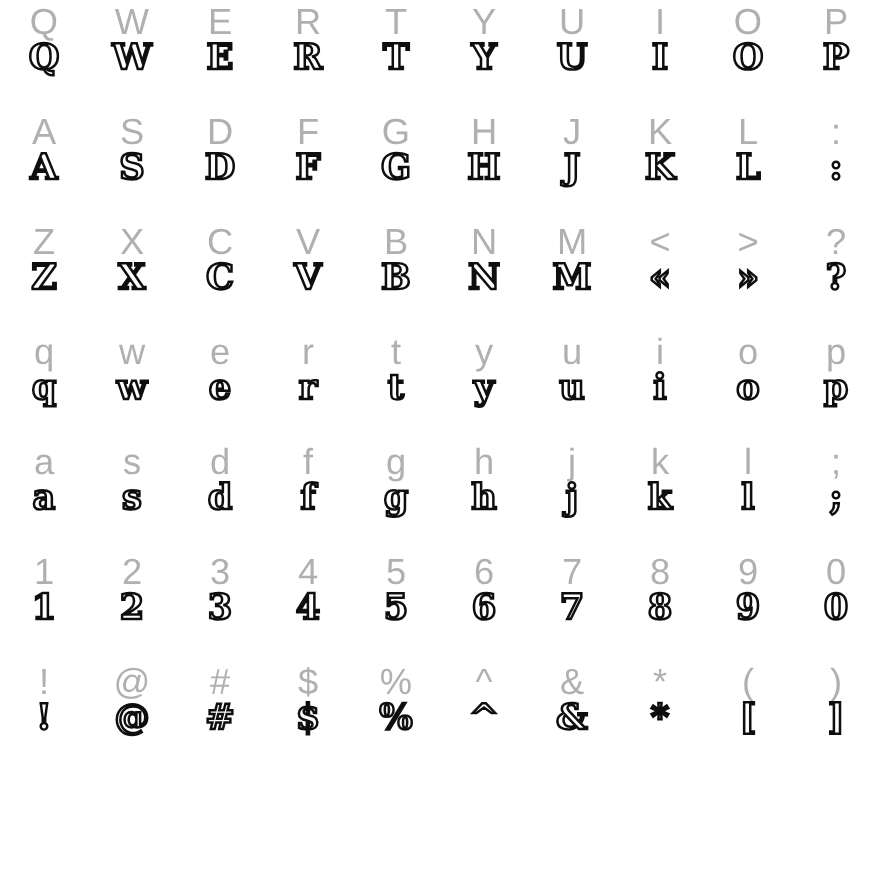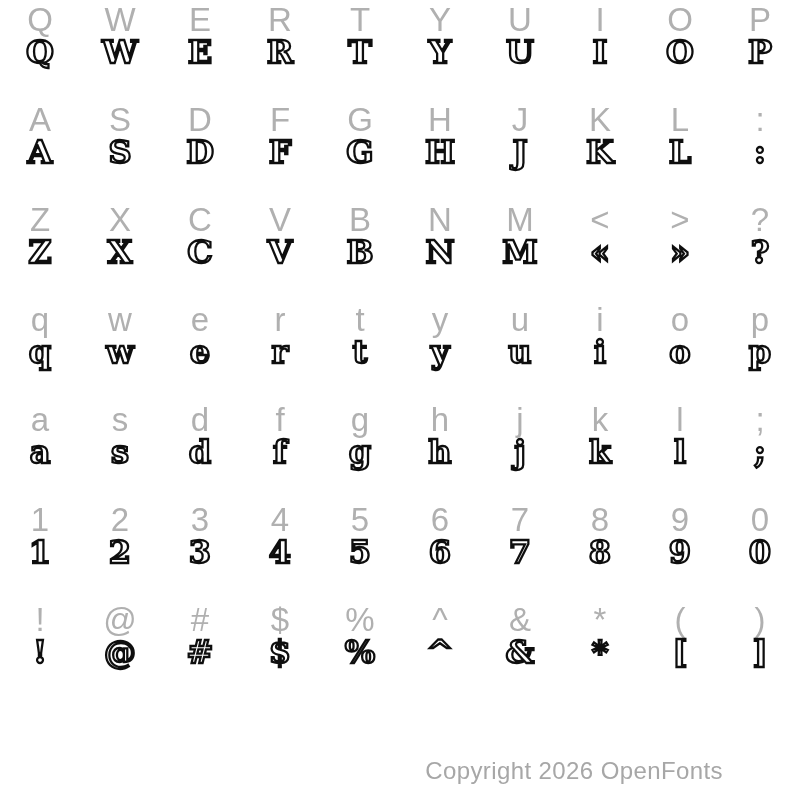--- a/index.html
+++ b/index.html
@@ -250,14 +250,13 @@
           <span class="cell">$</span>
           <span class="cell">%</span>
           <span class="cell">^</span>
           <span class="cell">&amp;</span>
           <span class="cell">*</span>
           <span class="cell">[</span>
           <span class="cell">]</span>
         </div>
       </div>
     </div>
-  <div class="footer">Copyright 2026 OpenFonts</div>
 </div>
 
 </body></html>

